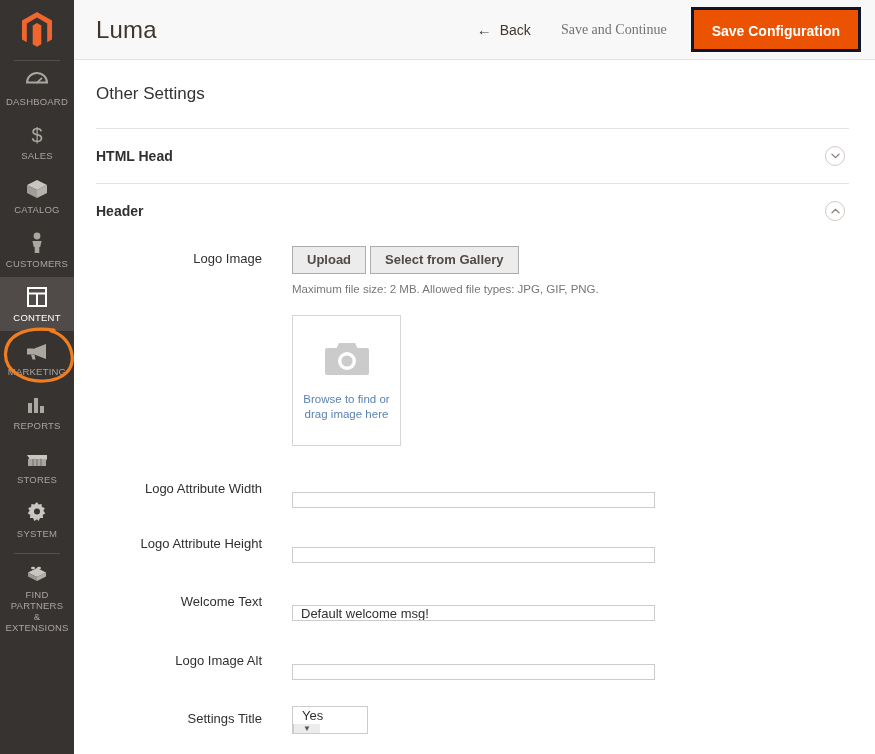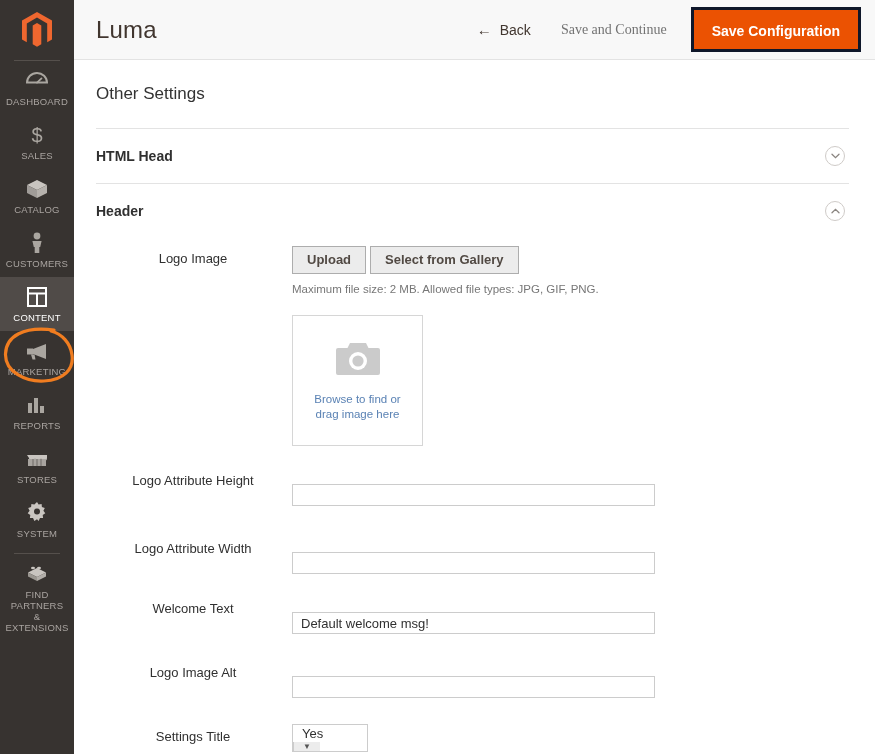--- a/index.html
+++ b/index.html
@@ -194,22 +194,22 @@
   
   .form-body { padding: 8px 0 0 0; }
   .field-row {
     display: flex;
     align-items: flex-start;
     margin-bottom: 22px;
   }
   .field-label {
     width: 196px;
     min-width: 196px;
-    text-align: center;
-    padding-right: 2px;
+    text-align: right;
+    padding-right: 30px;
     font-size: 13px;
     color: #303030;
     line-height: 26px;
     font-family: "Liberation Sans", sans-serif;
   }
   .field-control { flex: 1; }
 
   .btn-group { display: flex; gap: 0; }
   .btn-secondary {
     background: #ececec;
@@ -228,42 +228,42 @@
 
   .note {
     font-size: 11.5px;
     color: #777777;
     margin-top: 9px;
     font-family: "Liberation Sans", sans-serif;
   }
 
   .dropzone {
     margin-top: 20px;
-    width: 131px;
+    width: 109px;
     height: 131px;
     border: 1px solid #d6d6d6;
     background: #ffffff;
     display: flex;
     flex-direction: column;
     align-items: center;
     justify-content: center;
     cursor: pointer;
   }
   .camera-icon { margin-bottom: 10px; }
   .dz-text {
     font-size: 11.5px;
     color: #5a82b4;
     text-align: center;
     line-height: 15px;
     font-family: "Liberation Sans", sans-serif;
   }
 
   .text-input {
     width: 363px;
-    height: 22px;
+    height: 16px;
     border: 1px solid #cccccc;
     background: #ffffff;
     padding: 0 8px;
     font-size: 13px;
     color: #303030;
     font-family: "Liberation Sans", sans-serif;
     outline: none;
     margin-top: 16px;
   }
   .text-input::placeholder { color: #303030; }
@@ -491,29 +491,29 @@
                   </svg>
                 </span>
                 <div class="dz-text">
                   <span>Browse to find or</span><br>
                   <span>drag image here</span>
                 </div>
               </div>
             </div>
           </div>
 
-          <div class="field-row" style="margin-bottom:26px;">
-            <div class="field-label">Logo Attribute Height</div>
+          <div class="field-row" style="margin-top:30px;">
+            <div class="field-label">Logo Attribute Width</div>
             <div class="field-control">
               <input class="text-input" type="text" value="" style="">
             </div>
           </div>
 
-          <div class="field-row" style="margin-top:30px;">
-            <div class="field-label">Logo Attribute Width</div>
+          <div class="field-row" style="margin-bottom:26px;">
+            <div class="field-label">Logo Attribute Height</div>
             <div class="field-control">
               <input class="text-input" type="text" value="" style="">
             </div>
           </div>
 
           <div class="field-row" style="margin-bottom:26px;">
             <div class="field-label">Welcome Text</div>
             <div class="field-control">
               <input class="text-input" type="text" value="Default welcome msg!" style="">
             </div>

